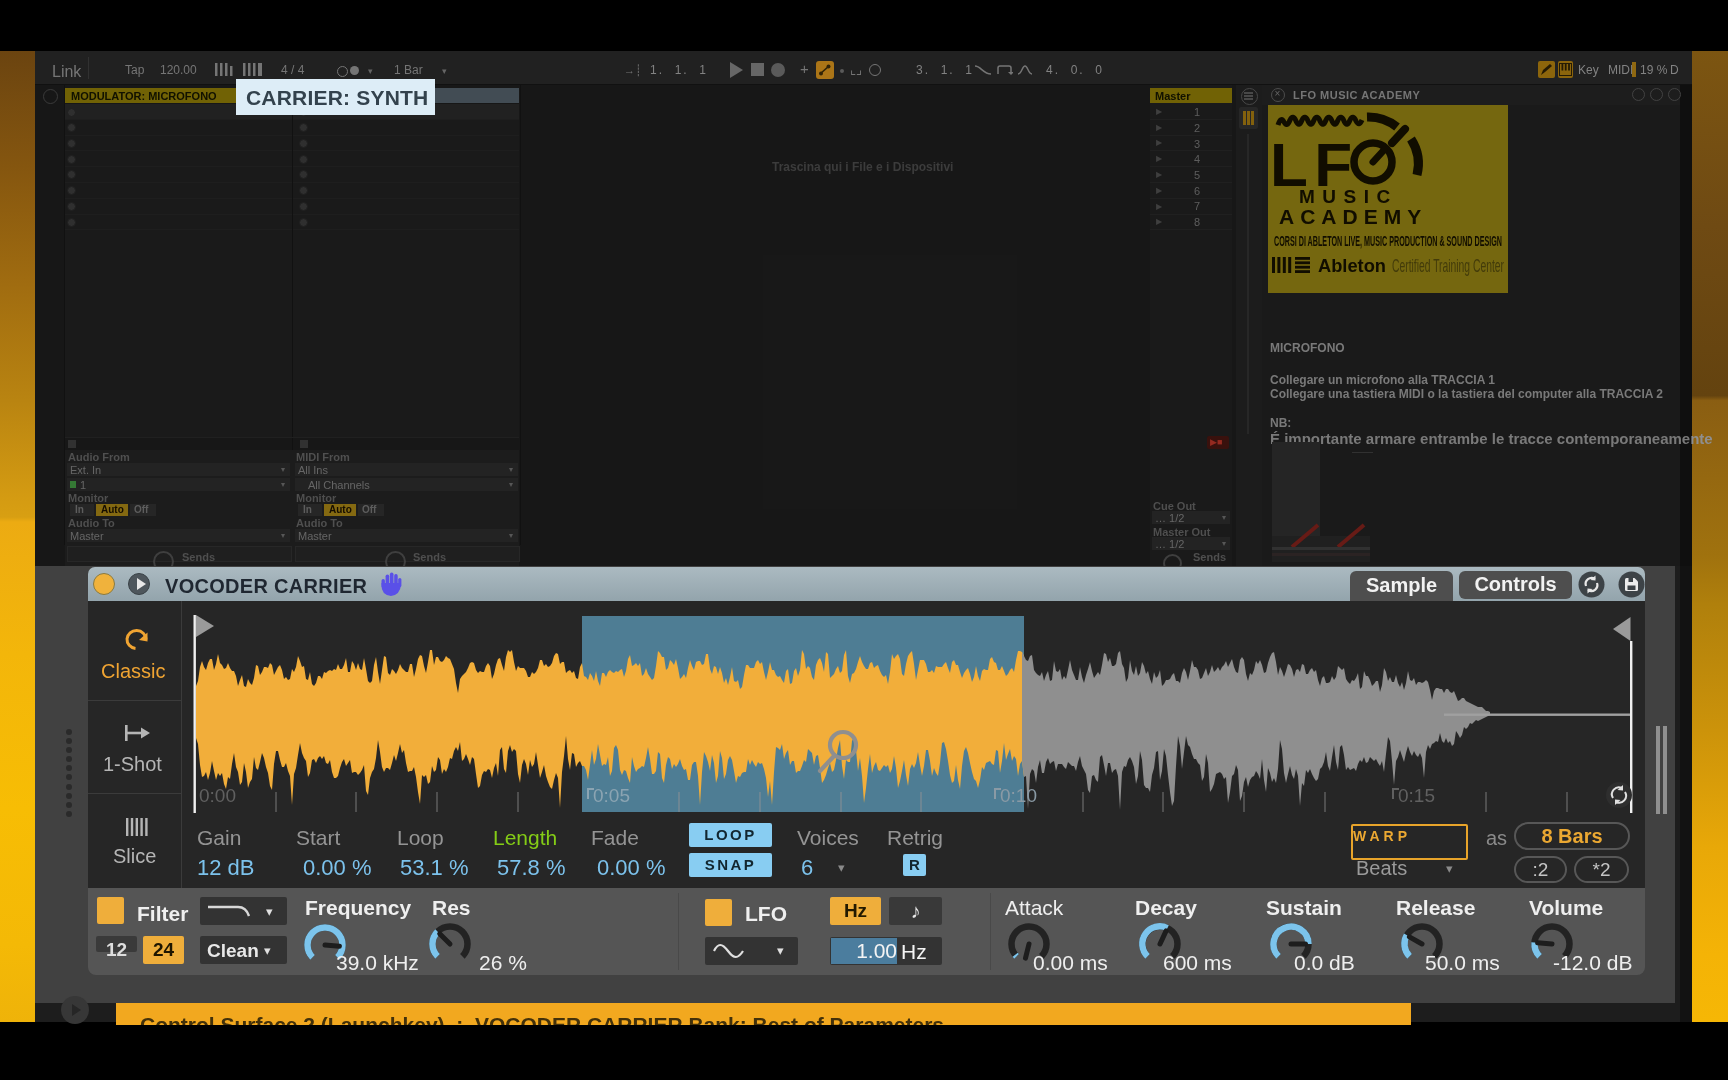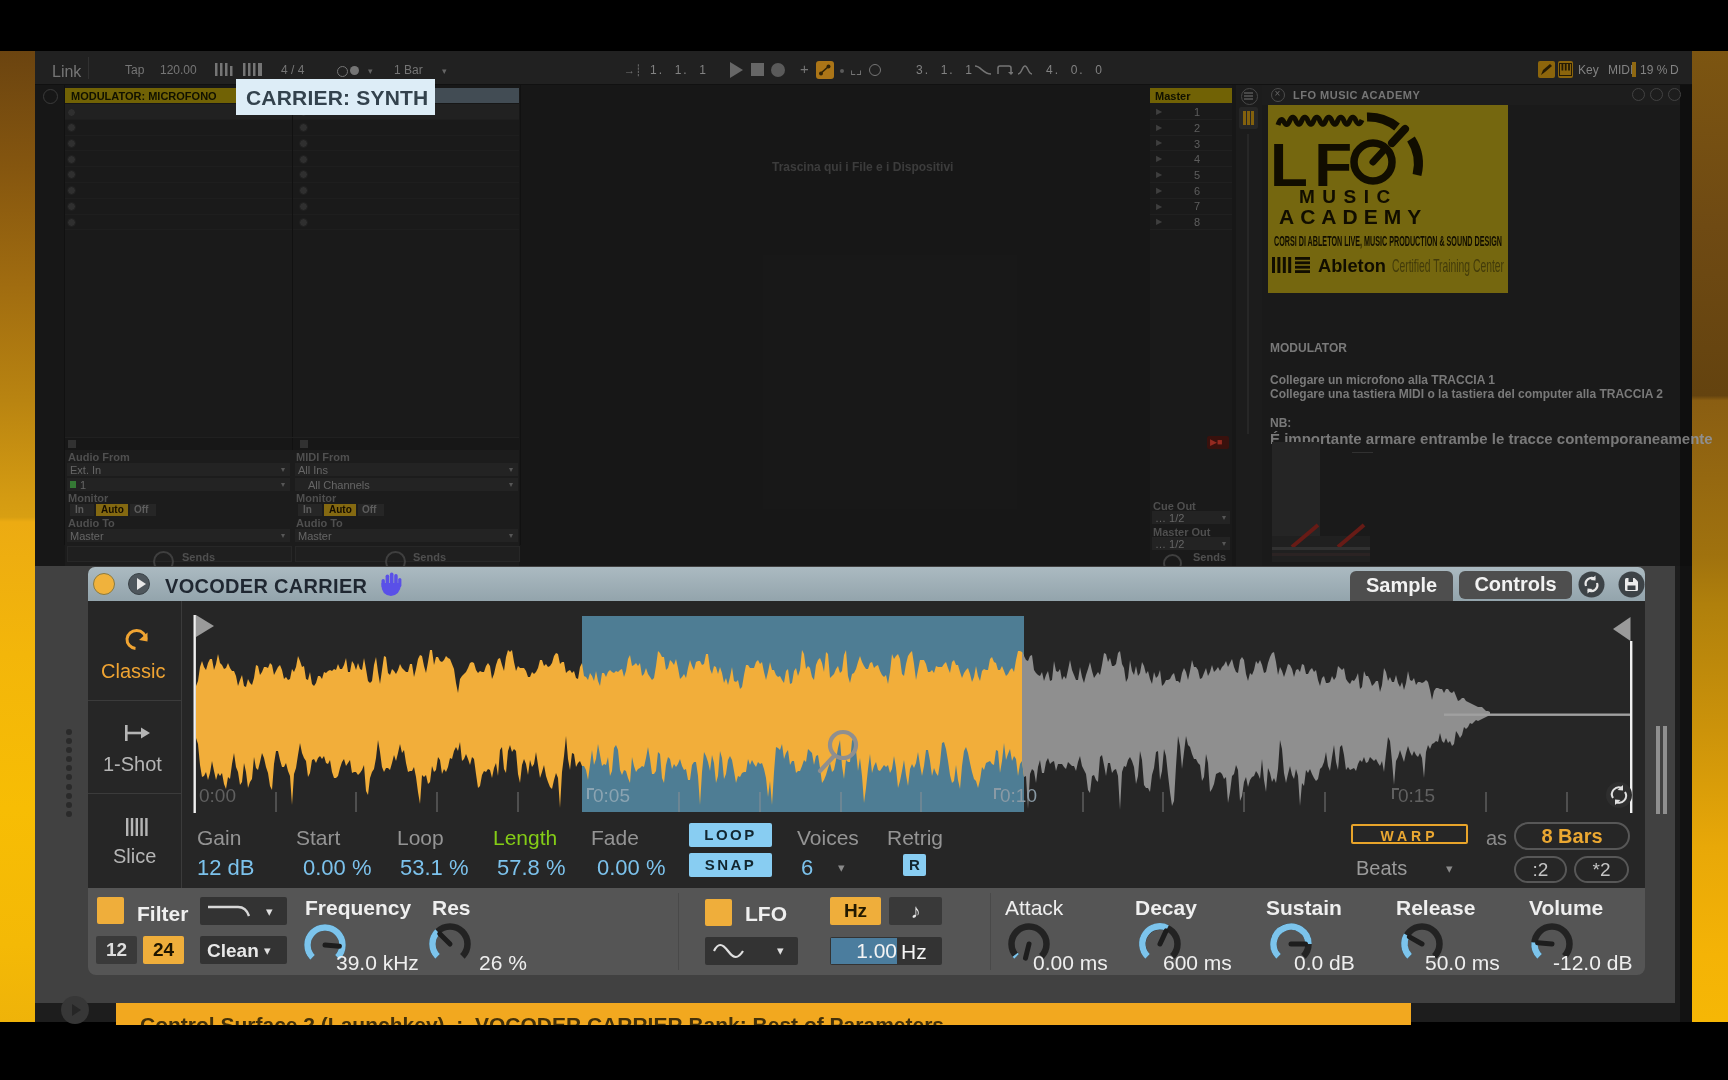--- a/index.html
+++ b/index.html
@@ -263,21 +263,21 @@
       <rect x="20.2" y="152" width="3" height="16"></rect>
 <rect x="27" y="152" width="15" height="2.8"></rect>
       <rect x="27" y="156.4" width="15" height="2.8"></rect>
       <rect x="27" y="160.8" width="15" height="2.8"></rect>
       <rect x="27" y="165.2" width="15" height="2.8"></rect>
 </g>
 <text x="50" y="167" font-family="Liberation Sans,sans-serif" font-size="19" font-weight="bold" fill="#151000" textLength="68" lengthAdjust="spacingAndGlyphs">Ableton</text>
 <text x="124" y="167" font-family="Liberation Sans,sans-serif" font-size="19" fill="#4f460c" textLength="112" lengthAdjust="spacingAndGlyphs">Certified Training Center</text>
 </svg>
 
-<div class="txt" style="left:1270px;top:341px;font-size:12px;font-weight:bold;color:#8f8f8f">MODULATOR</div>
+<div class="txt" style="left:1270px;top:341px;font-size:12px;font-weight:bold;color:#8f8f8f">MICROFONO</div>
 <div class="txt" style="left:1270px;top:373px;font-size:12px;font-weight:bold;color:#8f8f8f">Collegare un microfono alla TRACCIA 1</div>
 <div class="txt" style="left:1270px;top:387px;font-size:12px;font-weight:bold;color:#8f8f8f">Collegare una tastiera MIDI o la tastiera del computer alla TRACCIA 2</div>
 <div class="txt" style="left:1270px;top:416px;font-size:12px;font-weight:bold;color:#8f8f8f">NB:</div>
 <div class="txt" style="left:1270px;top:430px;font-size:15px;font-weight:bold;color:#8f8f8f">É importante armare entrambe le tracce contemporaneamente</div>
 
 <div class="ab" style="left:1272px;top:442px;width:48px;height:94px;background:#2c2c2c"></div>
 <div class="ab" style="left:1272px;top:536px;width:98px;height:26px;background:#262626"></div>
 <div class="txt" style="left:1352px;top:448px;font-size:7px;color:#555">———</div>
 <div class="ab" style="left:1288px;top:534px;width:34px;height:4px;background:#79201a;transform:rotate(-40deg)"></div>
 <div class="ab" style="left:1334px;top:534px;width:34px;height:4px;background:#79201a;transform:rotate(-40deg)"></div>
@@ -418,40 +418,40 @@
 <div class="txt" style="left:497px;top:855px;font-size:22px;color:#7cc2ec">57.8 %</div>
 <div class="txt" style="left:591px;top:826px;font-size:21px;color:#949494">Fade</div>
 <div class="txt" style="left:597px;top:855px;font-size:22px;color:#7cc2ec">0.00 %</div>
 <div class="ab" style="left:689px;top:823px;width:83px;height:24px;background:#88cdf2;border-radius:2px;text-align:center"><span style="font-size:15px;font-weight:bold;color:#12262f;letter-spacing:2.5px;line-height:24px">LOOP</span></div>
 <div class="ab" style="left:689px;top:853px;width:83px;height:24px;background:#88cdf2;border-radius:2px;text-align:center"><span style="font-size:15px;font-weight:bold;color:#12262f;letter-spacing:2.5px;line-height:24px">SNAP</span></div>
 <div class="txt" style="left:797px;top:826px;font-size:21px;color:#949494">Voices</div>
 <div class="txt" style="left:801px;top:855px;font-size:22px;color:#7cc2ec">6</div>
 <div class="txt" style="left:838px;top:860px;font-size:13px;color:#8a8a8a">▾</div>
 <div class="txt" style="left:887px;top:826px;font-size:21px;color:#949494">Retrig</div>
 <div class="ab" style="left:903px;top:854px;width:23px;height:22px;background:#88cdf2;border-radius:2px;text-align:center"><span style="font-size:15px;font-weight:bold;color:#12262f;line-height:22px">R</span></div>
-<div class="ab" style="left:1351px;top:824px;width:117px;height:20px;border:2px solid #e8a42a;border-radius:2px;box-sizing:border-box;text-align:center"><span style="font-size:14px;font-weight:bold;color:#eba832;letter-spacing:4px;line-height:21px">WARP</span></div>
+<div class="ab" style="left:1351px;top:824px;width:117px;height:36px;border:2px solid #e8a42a;border-radius:2px;box-sizing:border-box;"><span style="font-size:14px;font-weight:bold;color:#eba832;letter-spacing:4px;line-height:21px">WARP</span></div>
 <div class="txt" style="left:1486px;top:827px;font-size:20px;color:#8a8a8a">as</div>
 <div class="ab" style="left:1514px;top:822px;width:116px;height:28px;border:2px solid #575757;border-radius:15px;box-sizing:border-box;text-align:center"><span style="font-size:20px;font-weight:bold;color:#eba832;line-height:25px">8 Bars</span></div>
 <div class="txt" style="left:1356px;top:857px;font-size:20px;color:#9a9a9a">Beats</div>
 <div class="txt" style="left:1446px;top:861px;font-size:13px;color:#8a8a8a">▾</div>
 <div class="ab" style="left:1514px;top:856px;width:53px;height:27px;border:2px solid #575757;border-radius:14px;box-sizing:border-box;text-align:center"><span style="font-size:19px;color:#c4c4c4;line-height:24px">:2</span></div>
 <div class="ab" style="left:1574px;top:856px;width:55px;height:27px;border:2px solid #575757;border-radius:14px;box-sizing:border-box;text-align:center"><span style="font-size:19px;color:#c4c4c4;line-height:24px">*2</span></div>
 
 <div class="ab" style="left:1656px;top:726px;width:4px;height:88px;background:#8f8f8f"></div>
 <div class="ab" style="left:1663px;top:726px;width:4px;height:88px;background:#8f8f8f"></div>
 
 <div class="ab" style="left:88px;top:888px;width:1557px;height:87px;background:#555555;border-radius:0 0 8px 8px"></div>
 <div class="ab" style="left:97px;top:897px;width:27px;height:27px;background:#efae3b;border-radius:2px"></div>
 <div class="txt" style="left:137px;top:902px;font-size:21px;font-weight:bold;color:#efefef">Filter</div>
 <div class="ab" style="left:200px;top:897px;width:87px;height:28px;background:#333;border-radius:2px"></div>
 <svg class="ab" style="left:206px;top:902px" width="52" height="18">
     <path d="M2 5 L32 5 Q40 5 43 14" stroke="#d8d8d8" stroke-width="2.4" fill="none"></path>
   </svg>
 <div class="txt" style="left:266px;top:904px;font-size:13px;color:#e0e0e0">▾</div>
-<div class="ab" style="left:96px;top:936px;width:41px;height:28px;background:#3a3a3a;border-radius:2px;text-align:center"><span style="font-size:19px;font-weight:bold;color:#dedede;line-height:28px">12</span></div>
+<div class="ab" style="left:96px;top:936px;width:41px;height:16px;background:#3a3a3a;border-radius:2px;text-align:center"><span style="font-size:19px;font-weight:bold;color:#dedede;line-height:28px">12</span></div>
 <div class="ab" style="left:143px;top:936px;width:41px;height:28px;background:#efae3b;border-radius:2px;text-align:center"><span style="font-size:19px;font-weight:bold;color:#1f1600;line-height:28px">24</span></div>
 <div class="ab" style="left:200px;top:936px;width:87px;height:28px;background:#333;border-radius:2px"></div>
 <div class="txt" style="left:207px;top:940px;font-size:19px;font-weight:bold;color:#e8e8e8">Clean</div>
 <div class="txt" style="left:264px;top:943px;font-size:13px;color:#e0e0e0">▾</div>
 <div class="txt" style="left:305px;top:896px;font-size:21px;font-weight:bold;color:#efefef">Frequency</div>
 <div class="txt" style="left:432px;top:896px;font-size:21px;font-weight:bold;color:#efefef">Res</div>
 <svg class="ab" style="left:301px;top:921px" width="48" height="48">
     <path d="M11.6 36.4 A17.5 17.5 0 1 1 36.4 36.4" stroke="#232323" stroke-width="6.5" fill="none"></path>
     <path d="M11.6 36.4 A17.5 17.5 0 1 1 36.4 36.4" stroke="#7cc4ec" stroke-width="6.5" fill="none"></path>
     <line x1="24" y1="24" x2="38.4" y2="25.3" stroke="#1d1d1d" stroke-width="5" stroke-linecap="round"></line>

